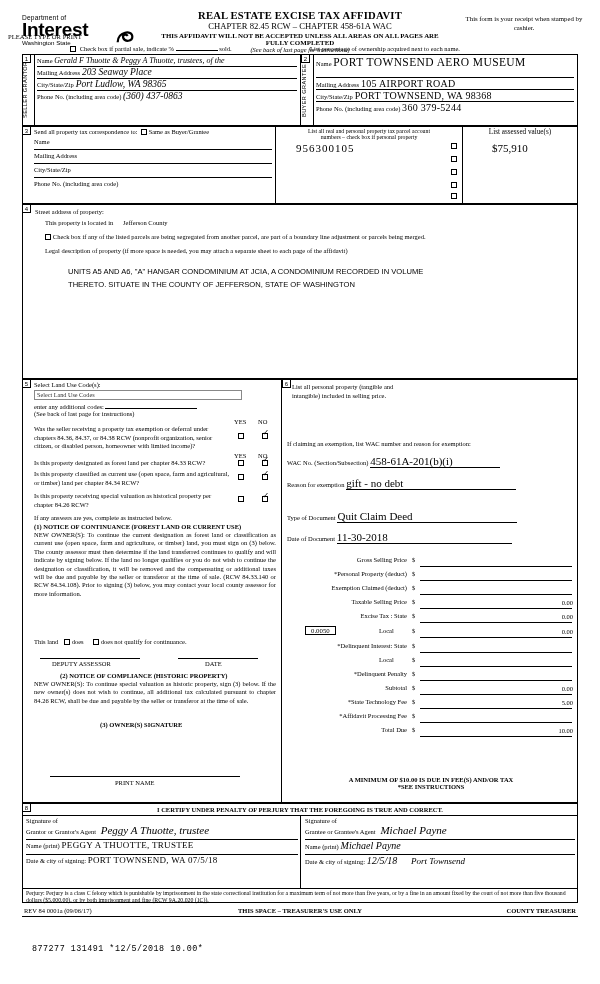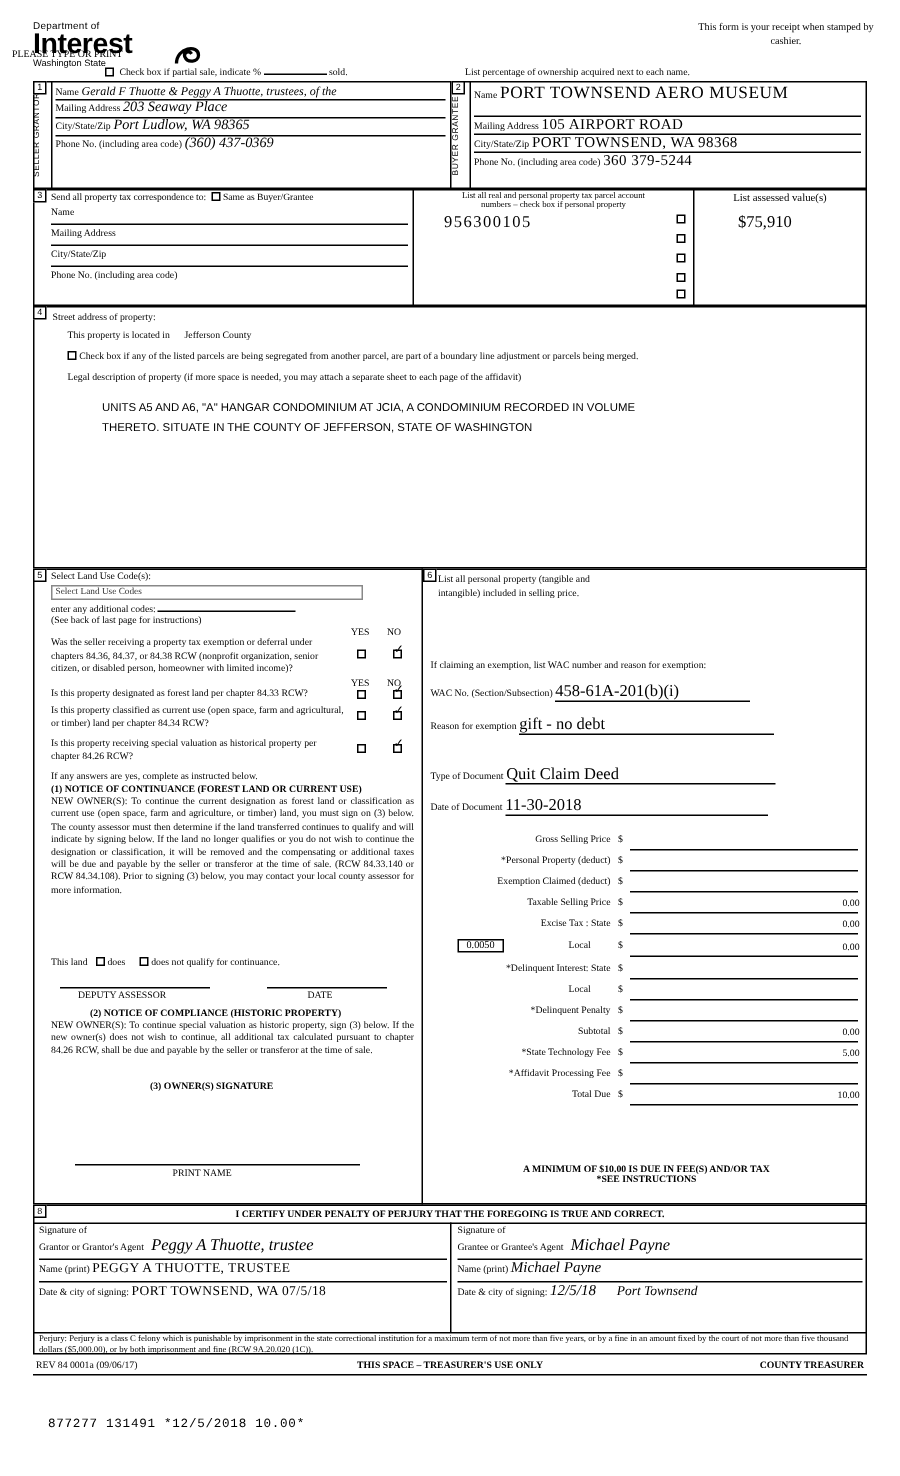--- a/index.html
+++ b/index.html
@@ -78,20 +78,26 @@
   <div class="hdr">
     <div class="logo">
       <div class="dept">Department of</div>
       <div class="rev">Interest</div>
       <div class="state">Washington State</div>
       <svg class="swirl" viewBox="0 0 24 24">
         <path d="M4 20 C4 8, 20 6, 20 14 C20 19, 12 20, 10 15 C9 12, 13 10, 15 13" fill="none" stroke="#000" stroke-width="2.4"></path>
       </svg>
     </div>
 
+    <div class="titleblock">
+      <div class="t1">REAL ESTATE EXCISE TAX AFFIDAVIT</div>
+      <div class="t2">CHAPTER 82.45 RCW – CHAPTER 458-61A WAC</div>
+      <div class="t3">THIS AFFIDAVIT WILL NOT BE ACCEPTED UNLESS ALL AREAS ON ALL PAGES ARE FULLY COMPLETED</div>
+      <div class="t4">(See back of last page for instructions)</div>
+    </div>
 
     <div class="receipt">This form is your receipt when stamped by cashier.</div>
     <div class="typeprint">PLEASE TYPE OR PRINT</div>
   </div>
 
   <div class="checkrow">
     <span class="cb"></span>
     <span>Check box if partial sale, indicate %</span>
     <span style="display:inline-block;width:42px;border-bottom:1px solid #000;"></span>
     <span>sold.</span>
@@ -119,21 +125,21 @@
     <div style="height:12px; border-bottom:1px solid #000;">
       <span class="lbl">Mailing Address</span>
       <span class="hand">203 Seaway Place</span>
     </div>
     <div style="height:12px; border-bottom:1px solid #000;">
       <span class="lbl">City/State/Zip</span>
       <span class="hand">Port Ludlow, WA 98365</span>
     </div>
     <div style="height:12px;">
       <span class="lbl">Phone No. (including area code)</span>
-      <span class="hand">(360) 437-0369</span>
+      <span class="hand">(360) 437-0863</span>
     </div>
   </div>
 
   <div style="position:absolute; left:316px; top:56px; width:258px;">
     <div style="height:22px; border-bottom:1px solid #000;">
       <span class="lbl">Name</span>
       <span class="capsb">PORT TOWNSEND AERO MUSEUM</span>
     </div>
     <div style="height:12px; border-bottom:1px solid #000;">
       <span class="lbl">Mailing Address</span>

